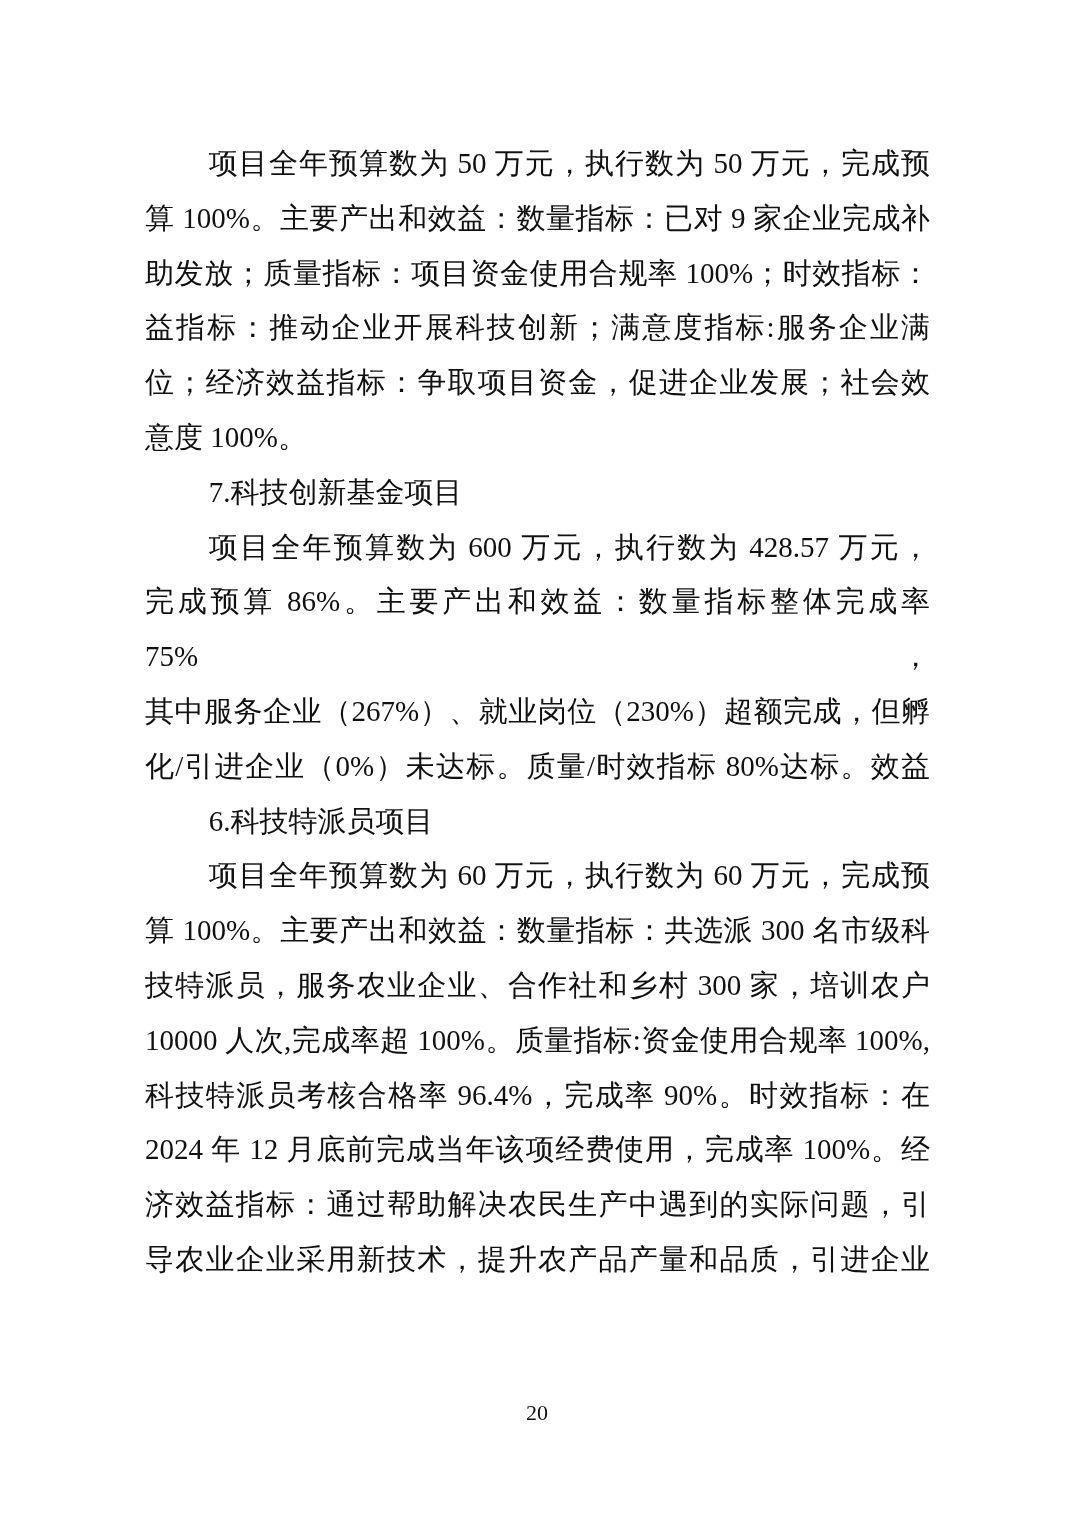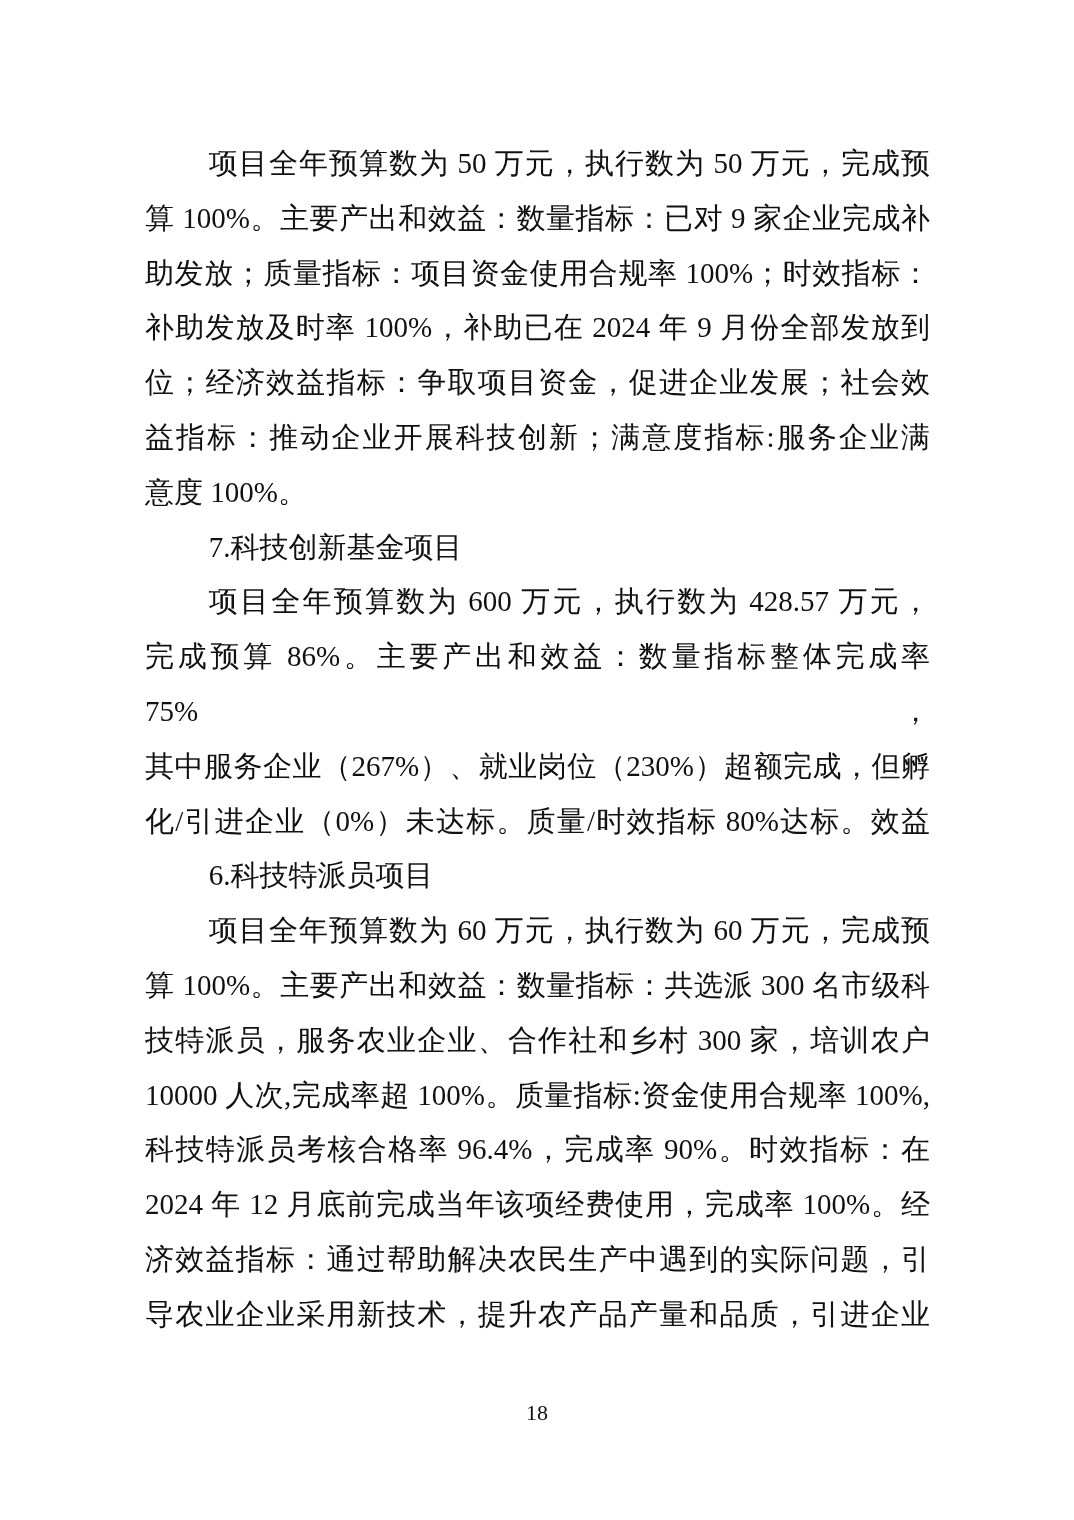--- a/index.html
+++ b/index.html
@@ -53,35 +53,34 @@
   }
 </style>
 </head>
 <body>
 
 <div class="page">
   <div class="doc-body">
     <div class="ln ind j">项目全年预算数为 50 万元，执行数为 50 万元，完成预</div>
     <div class="ln j">算 100%。主要产出和效益：数量指标：已对 9 家企业完成补</div>
     <div class="ln j">助发放；质量指标：项目资金使用合规率 100%；时效指标：</div>
-    <div class="ln j">补助发放及时率 100%，补助已在 2024 年 9 月份全部发放到</div>
+    <div class="ln j">益指标：推动企业开展科技创新；满意度指标:服务企业满</div>
     <div class="ln j">位；经济效益指标：争取项目资金，促进企业发展；社会效</div>
-    <div class="ln j">益指标：推动企业开展科技创新；满意度指标:服务企业满</div>
     <div class="ln">意度 100%。</div>
     <div class="ln ind">7.科技创新基金项目</div>
     <div class="ln ind j">项目全年预算数为 600 万元，执行数为 428.57 万元，</div>
     <div class="ln j">完成预算 86%。主要产出和效益：数量指标整体完成率 75%，</div>
     <div class="ln j">其中服务企业（267%）、就业岗位（230%）超额完成，但孵</div>
     <div class="ln j">化/引进企业（0%）未达标。质量/时效指标 80%达标。效益</div>
     <div class="ln ind">6.科技特派员项目</div>
     <div class="ln ind j">项目全年预算数为 60 万元，执行数为 60 万元，完成预</div>
     <div class="ln j">算 100%。主要产出和效益：数量指标：共选派 300 名市级科</div>
     <div class="ln j">技特派员，服务农业企业、合作社和乡村 300 家，培训农户</div>
     <div class="ln j">10000 人次,完成率超 100%。质量指标:资金使用合规率 100%,</div>
     <div class="ln j">科技特派员考核合格率 96.4%，完成率 90%。时效指标：在</div>
     <div class="ln j">2024 年 12 月底前完成当年该项经费使用，完成率 100%。经</div>
     <div class="ln j">济效益指标：通过帮助解决农民生产中遇到的实际问题，引</div>
     <div class="ln j">导农业企业采用新技术，提升农产品产量和品质，引进企业</div>
   </div>
   <div class="page-footer">
-    <span class="page-number">18</span>
+    <span class="page-number">20</span>
   </div>
 </div>
 
 </body></html>

